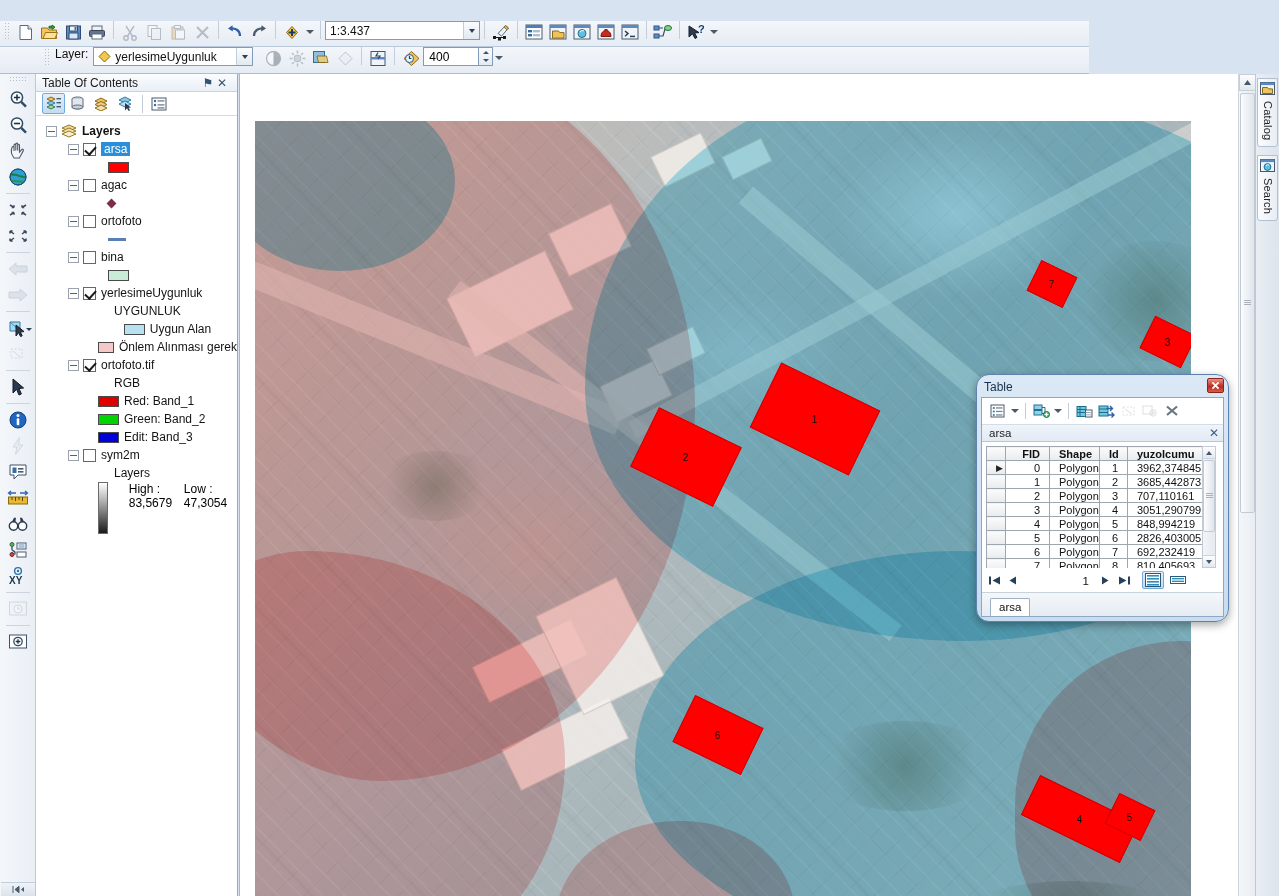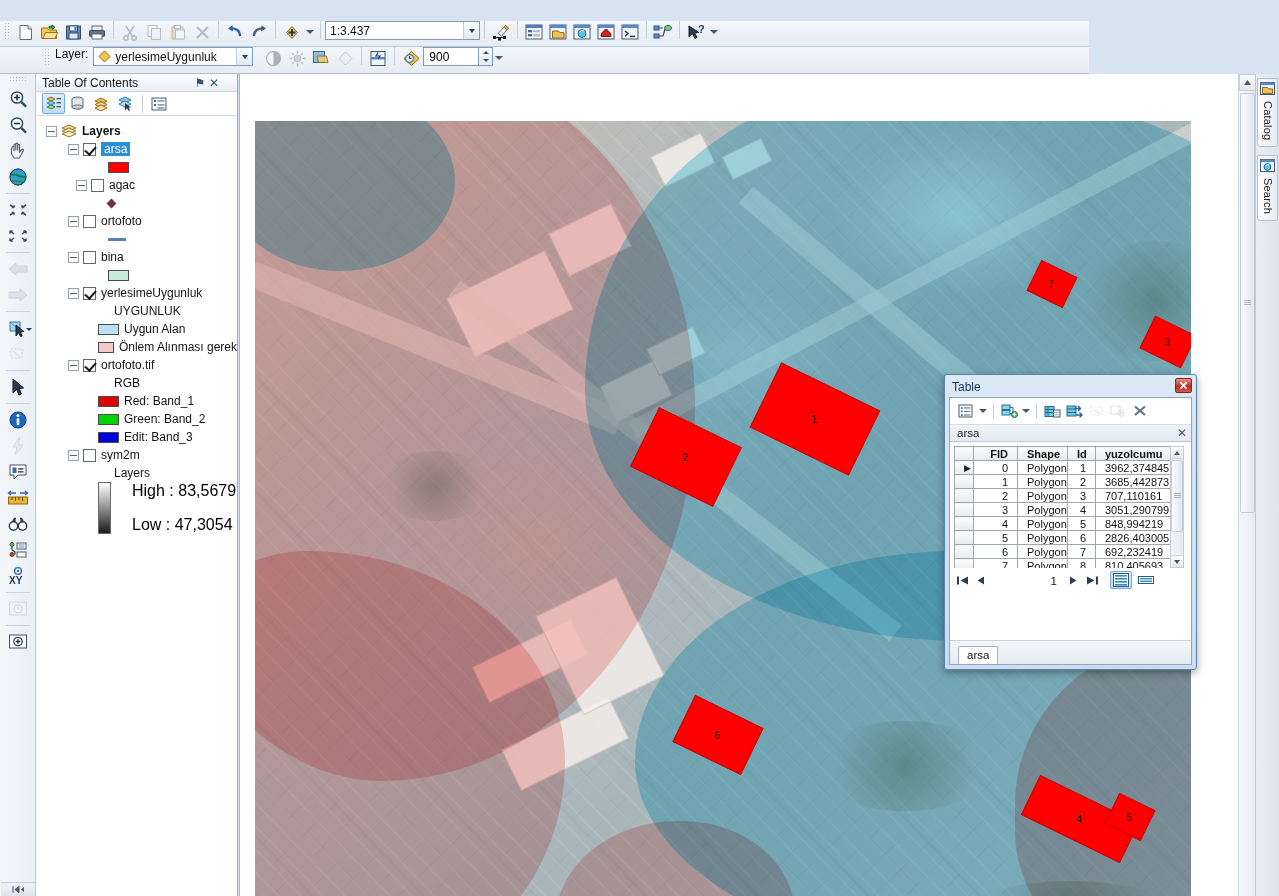--- a/index.html
+++ b/index.html
@@ -134,21 +134,21 @@
     display: flex; align-items: center; justify-content: center; }
 
   
   #toc {
     position: absolute; left: 36px; top: 74px; width: 202px; height: 822px;
     background: #fff; border-right: 1px solid #9aa9bb;
   }
   #toc .toc-head {
     height: 18px; background: linear-gradient(180deg,#fbfdfe,#e9eff6);
     border-bottom: 1px solid #c7d2de; display: flex; align-items: center;
-    padding: 0 16px 0 6px; font-size: 12px; color: #1a1a1a;
+    padding: 0 8px 0 6px; font-size: 12px; color: #1a1a1a;
   }
   #toc .toc-head .ttl { flex: 1 1 auto; }
   #toc .hbtn { width: 14px; height: 14px; display:flex;align-items:center;justify-content:center;
     color:#33536f; font-size: 12px; }
   #toc .toc-tools {
     height: 24px; border-bottom: 1px solid #d3dbe4; display: flex; align-items: center;
     padding-left: 6px; background: #fff;
   }
   #toc .ttool { width: 23px; height: 21px; display:flex;align-items:center;justify-content:center;
     border: 1px solid transparent; border-radius: 2px; margin-right: 1px; }
@@ -252,23 +252,23 @@
     background: linear-gradient(90deg,#fbfcfe,#e7edf4);
     border:1px solid #b2c0d0; border-radius: 0 0 3px 3px;
     display:flex; flex-direction:column; align-items:center;
   }
   .dock-tab .dt-label {
     writing-mode: vertical-rl; font-size: 11px; color:#222; margin-top: 3px; letter-spacing: .2px;
   }
 
   
   #tablewin {
-    position:absolute; left: 944px; top: 374px; width: 253px; height: 296px;
+    position:absolute; left: 976px; top: 374px; width: 253px; height: 248px;
     background: linear-gradient(180deg,#dbe8f6,#c9dcf0);
-    border: 1px solid #5d83ad; border-radius: 3px;
+    border: 1px solid #5d83ad; border-radius: 13px;
     box-shadow: 0 3px 9px rgba(0,0,0,.35);
     padding: 2px;
   }
   #tablewin .tw-title {
     height: 19px; display:flex; align-items:center; padding-left:5px;
     font-size: 12px; color:#16314d;
   }
   #tablewin .tw-close {
     position:absolute; right:4px; top:3px; width:17px; height:15px;
     background: linear-gradient(180deg,#e8908a,#c9382a 50%,#b02718 52%,#d45c4e);
@@ -588,21 +588,21 @@
 
     <div class="sep"></div>
 
     <div class="tbtn">
       <svg width="19" height="17">
           <path d="M9.5,1.5 L17,8.5 L9.5,15.5 L2,8.5 Z" fill="#f0c25a" stroke="#8c6a16"></path>
           <circle cx="7.5" cy="8.5" r="4" fill="#eaf3fa" stroke="#2c5b88"></circle>
           <path d="M7.5,5.8 v2.7 h2" stroke="#23455f" stroke-width="1.2" fill="none"></path>
         </svg>
     </div>
-    <div class="numbox">900</div>
+    <div class="numbox">400</div>
     <div class="spin">
       <div>
           <i class="up-tri"></i>
         </div>
       <div>
           <i class="dn-tri"></i>
         </div>
     </div>
     <div class="overflow-chev">
         <i></i>
@@ -858,21 +858,21 @@
             <b>Layers</b>
           </div>
           <div class="trow" style="padding-left: 32px;">
             <span class="exp"></span>
             <span class="ckbox on"></span>
             <span class="sel-name">arsa</span>
           </div>
           <div class="trow" style="padding-left: 72px;">
             <span class="swatch" style="background: rgb(254, 0, 0);"></span>
           </div>
-          <div class="trow" style="padding-left: 32px; margin-left: 8px;">
+          <div class="trow" style="padding-left: 32px;">
             <span class="exp"></span>
             <span class="ckbox"></span>
             <span>agac</span>
           </div>
           <div class="trow" style="padding-left: 72px;">
             <span class="dot" style="background: rgb(123, 45, 77);"></span>
           </div>
           <div class="trow" style="padding-left: 32px;">
             <span class="exp"></span>
             <span class="ckbox"></span>
@@ -888,21 +888,21 @@
           </div>
           <div class="trow" style="padding-left: 72px;">
             <span class="swatch" style="background: rgb(201, 236, 217);"></span>
           </div>
           <div class="trow" style="padding-left: 32px;">
             <span class="exp"></span>
             <span class="ckbox on"></span>
             <span>yerlesimeUygunluk</span>
           </div>
           <div class="trow" style="padding-left: 78px;">UYGUNLUK</div>
-          <div class="trow" style="padding-left: 62px;">
+          <div class="trow" style="padding-left: 62px; justify-content: center;">
             <span class="swatch" style="background: rgb(184, 226, 242);"></span>
             <span style="margin-left: 5px;">Uygun Alan</span>
           </div>
           <div class="trow" style="padding-left: 62px;">
             <span class="swatch" style="background: rgb(246, 201, 201);"></span>
             <span style="margin-left: 5px;">Önlem Alınması gerek</span>
           </div>
           <div class="trow" style="padding-left: 32px;">
             <span class="exp"></span>
             <span class="ckbox on"></span>
@@ -922,21 +922,21 @@
             <span style="margin-left: 5px;">Edit:  Band_3</span>
           </div>
           <div class="trow" style="padding-left: 32px;">
             <span class="exp"></span>
             <span class="ckbox"></span>
             <span>sym2m</span>
           </div>
           <div class="trow" style="padding-left: 78px;">Layers</div>
           <div style="display: flex; align-items: flex-start; padding-left: 62px; height: 56px;">
             <span class="ramp"></span>
-            <div style="margin-left: 21px; display: flex; flex-direction: column; justify-content: space-between; height: 52px; font-size: 16px;">
+            <div style="margin-left: 21px; display: flex; justify-content: space-between; height: 52px; font-size: 12px;">
               <span>High : 83,5679</span>
               <span>Low : 47,3054</span>
             </div>
           </div>
         </div>
       </div>
   </div>
 
   <div id="mapwrap">
     <div id="map">

